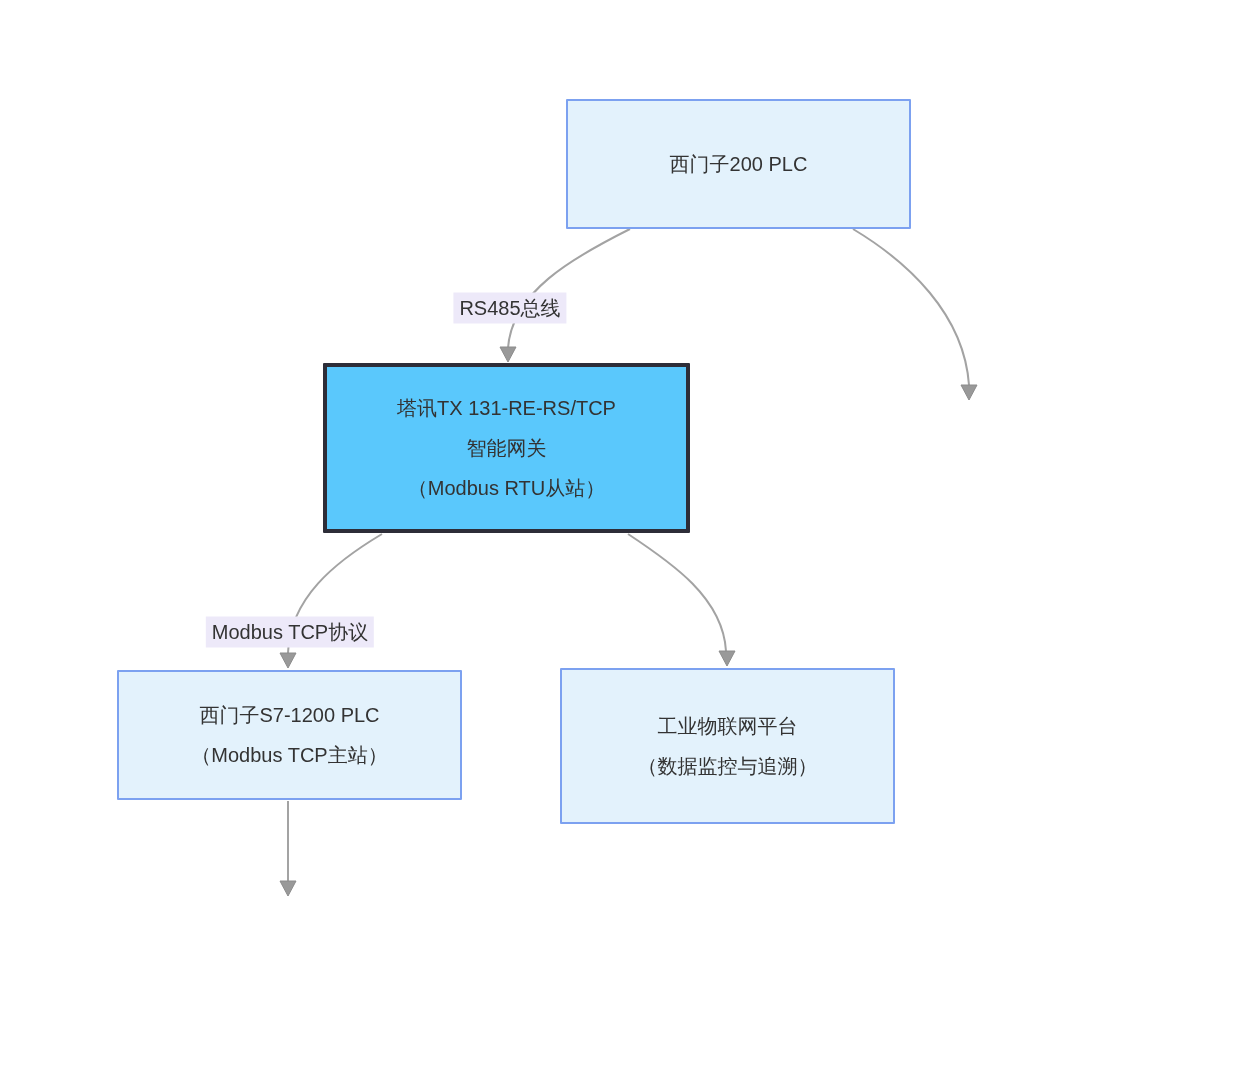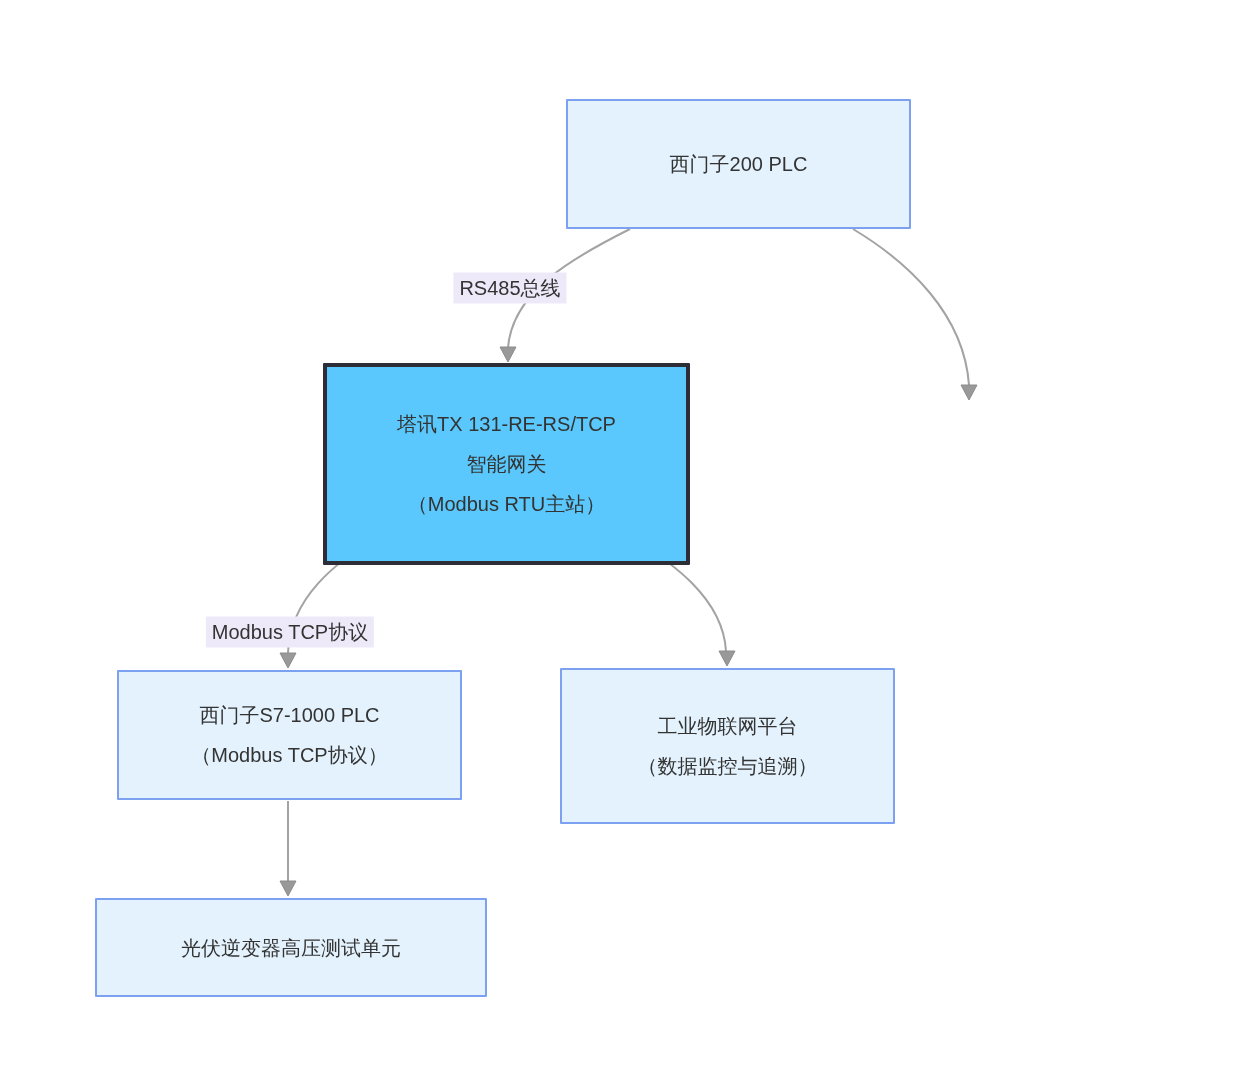--- a/index.html
+++ b/index.html
@@ -88,38 +88,35 @@
     <polygon class="arrow" points="719,651 735,651 727,666"></polygon>
 
     <path class="edge" d="M 288 801 L 288 881"></path>
     <polygon class="arrow" points="280,881 296,881 288,896"></polygon>
   </svg>
 
   <div class="node light" style="left:566px; top:99px; width:345px; height:130px;">
     <div class="nline">西门子200 PLC</div>
   </div>
 
-  <div class="node highlight" style="left:323px; top:363px; width:367px; height:202px;">
+  <div class="node highlight" style="left:323px; top:363px; width:367px; height:170px;">
     <div class="nline">塔讯TX 131-RE-RS/TCP</div>
     <div class="nline">智能网关</div>
-    <div class="nline">（Modbus RTU主站）</div>
+    <div class="nline">（Modbus RTU从站）</div>
   </div>
 
 
   <div class="node light" style="left:117px; top:670px; width:345px; height:130px;">
-    <div class="nline">西门子S7-1000 PLC</div>
-    <div class="nline">（Modbus TCP协议）</div>
+    <div class="nline">西门子S7-1200 PLC</div>
+    <div class="nline">（Modbus TCP主站）</div>
   </div>
 
   <div class="node light" style="left:560px; top:668px; width:335px; height:156px;">
     <div class="nline">工业物联网平台</div>
     <div class="nline">（数据监控与追溯）</div>
   </div>
 
-  <div class="node light" style="left:95px; top:898px; width:392px; height:99px;">
-    <div class="nline">光伏逆变器高压测试单元</div>
-  </div>
 
-  <div class="edge-label" style="left:510px; top:288px;">RS485总线</div>
+  <div class="edge-label" style="left:510px; top:308px;">RS485总线</div>
 
   <div class="edge-label" style="left:290px; top:632px;">Modbus TCP协议</div>
 
 </div>
 
 </body></html>

